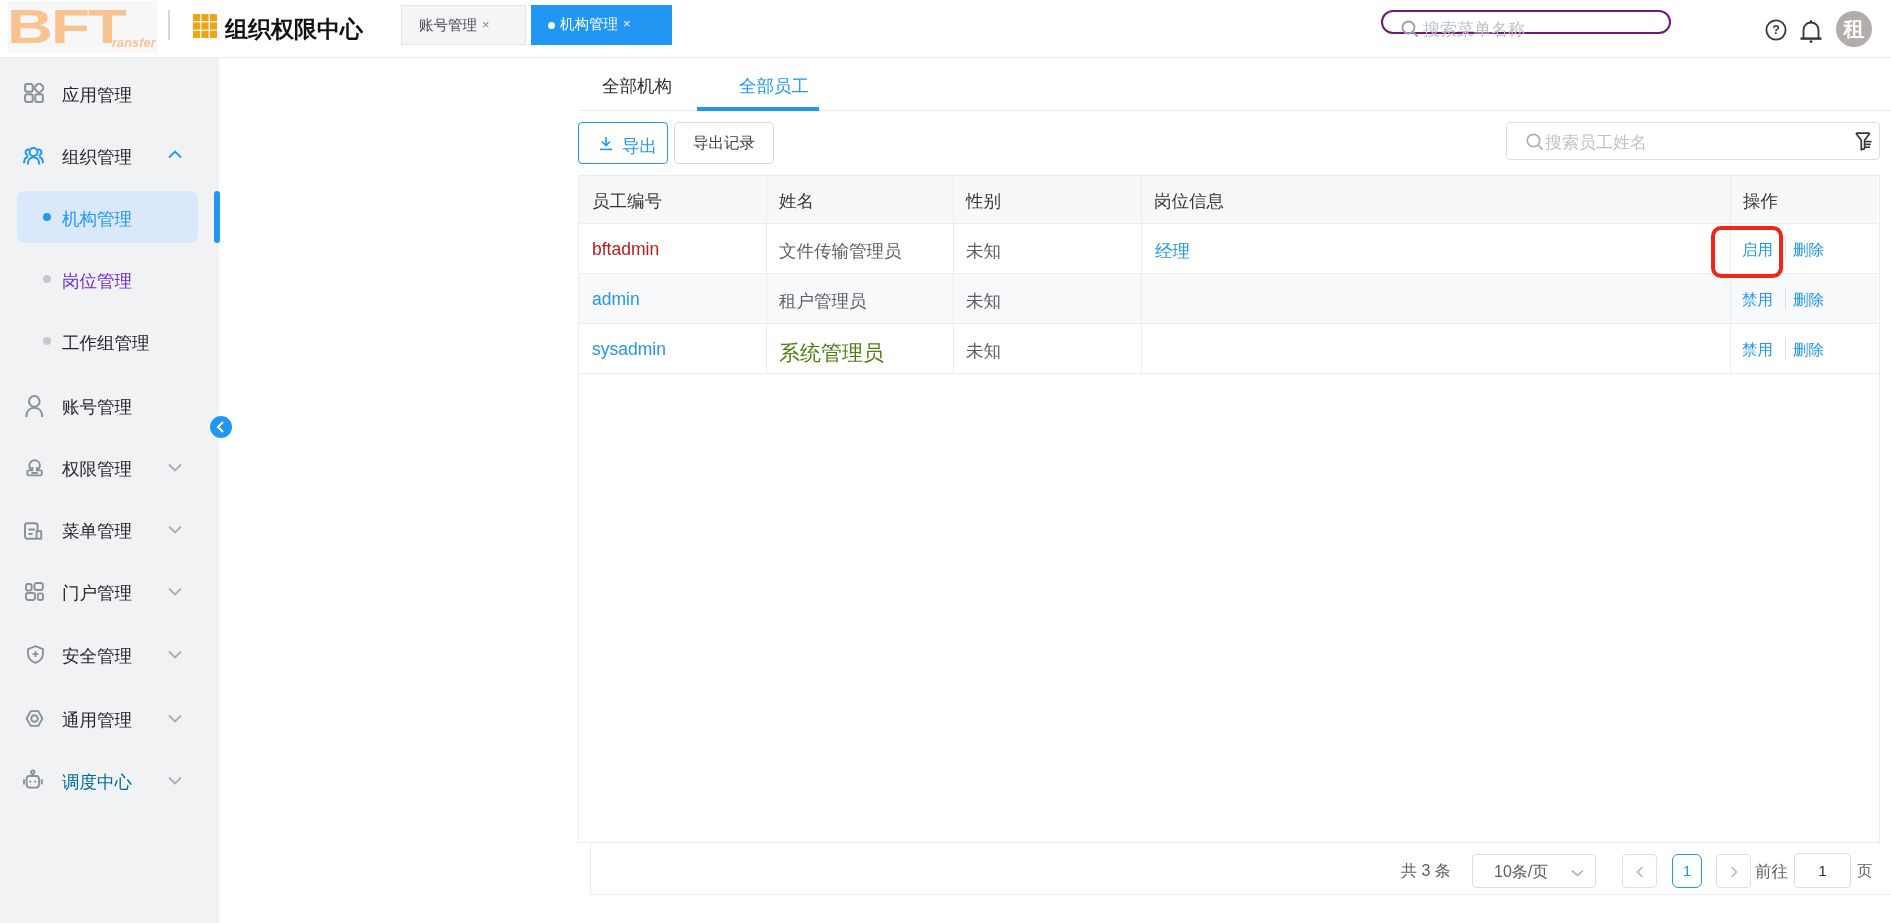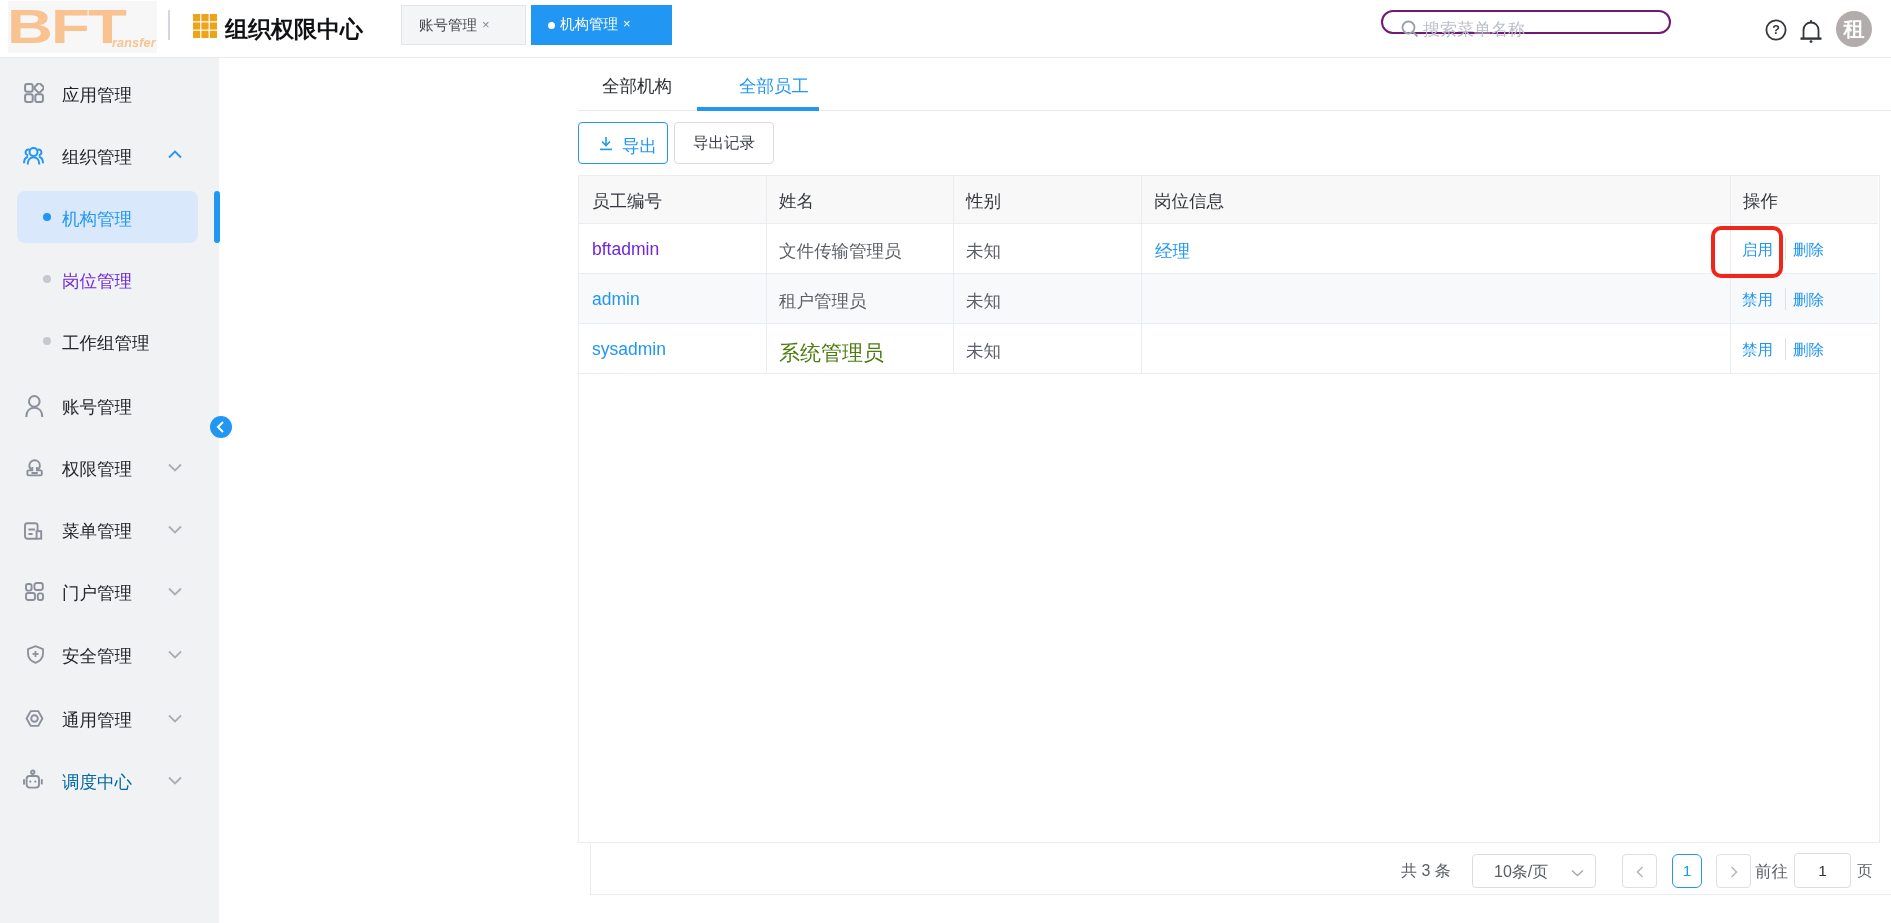--- a/index.html
+++ b/index.html
@@ -213,40 +213,53 @@
           <polyline points="4,5.5 8,9.5 12,5.5"></polyline>
           <line x1="2" y1="13.4" x2="14" y2="13.4"></line>
         </g>
       </svg>
       <span class="abs" style="left:43px;top:11px;font-size:17.5px;color:#2196f3;">导出</span>
     </div>
     <div class="abs" style="left:122px;top:64px;width:100px;height:42px;border:1px solid #d8dce2;border-radius:4px;text-align:center;">
       <span style="font-size:15.5px;color:#3c4047;line-height:40px;">导出记录</span>
     </div>
 
+    <div class="abs" style="left:954px;top:64px;width:374px;height:38px;border:1px solid #dadde2;border-radius:4px;">
+      <svg class="abs" style="left:18px;top:9px;" width="20" height="20" viewBox="0 0 20 20">
+          <circle cx="8.5" cy="8.5" r="6.2" fill="none" stroke="#a9afb8" stroke-width="1.7"></circle>
+          <line x1="13.2" y1="13.2" x2="17.6" y2="17.6" stroke="#a9afb8" stroke-width="1.7"></line>
+        </svg>
+      <span class="abs" style="left:38px;top:8px;font-size:17px;color:#bdc2cb;">搜索员工姓名</span>
+      <svg class="abs" style="left:348px;top:9px;" width="17" height="19" viewBox="0 0 17 19">
+        <path d="M2.2 1.1 L13.6 1.1 Q14.9 1.1 14.2 2.2 L9.6 8.3 L9.6 16.6 L6.3 17.8 L6.3 8.3 L1.6 2.2 Q0.9 1.1 2.2 1.1 Z" fill="none" stroke="#33363b" stroke-width="1.7" stroke-linejoin="round"></path>
+        <line x1="10.2" y1="9.6" x2="16.6" y2="9.6" stroke="#33363b" stroke-width="1.6"></line>
+        <line x1="10.2" y1="12.4" x2="15.8" y2="12.4" stroke="#33363b" stroke-width="1.6"></line>
+        <line x1="10.2" y1="15.2" x2="15" y2="15.2" stroke="#33363b" stroke-width="1.6"></line>
+      </svg>
+    </div>
 
     <div class="abs" style="left:26px;top:117px;width:1302px;height:668px;border:1px solid #e9ecf1;">
 
       <div class="abs" style="left:0;top:0;width:1299px;height:48px;background:#f8f8f9;border-bottom:1px solid #e9ecf1;"></div>
       <span class="abs" style="left:13px;top:13px;font-size:17.5px;color:#33363c;">员工编号</span>
       <span class="abs" style="left:200px;top:13px;font-size:17.5px;color:#33363c;">姓名</span>
       <span class="abs" style="left:387px;top:13px;font-size:17.5px;color:#33363c;text-align:center;">性别</span>
       <span class="abs" style="left:575px;top:13px;font-size:17.5px;color:#33363c;">岗位信息</span>
       <span class="abs" style="left:1164px;top:13px;font-size:17.5px;color:#33363c;">操作</span>
 
       <div class="abs" style="left:0;top:48px;width:1299px;height:50px;border-bottom:1px solid #e9ecf1;"></div>
       <div class="abs" style="left:0;top:98px;width:1299px;height:50px;background:#f8f9fa;border-bottom:1px solid #e9ecf1;"></div>
       <div class="abs" style="left:0;top:148px;width:1299px;height:50px;border-bottom:1px solid #e9ecf1;"></div>
 
       <div class="abs" style="left:187px;top:0;width:1px;height:198px;background:#e9ecf1;"></div>
       <div class="abs" style="left:374px;top:0;width:1px;height:198px;background:#e9ecf1;"></div>
       <div class="abs" style="left:562px;top:0;width:1px;height:198px;background:#e9ecf1;"></div>
       <div class="abs" style="left:1151px;top:0;width:1px;height:198px;background:#e9ecf1;"></div>
 
-      <span class="abs" style="left:13px;top:63px;font-size:17.5px;color:#6d28d9;">bftadmin</span>
+      <span class="abs" style="left:13px;top:63px;font-size:17.5px;color:#b91c1c;">bftadmin</span>
       <span class="abs" style="left:200px;top:63px;font-size:17.5px;color:#5a5f66;">文件传输管理员</span>
       <span class="abs" style="left:387px;top:63px;font-size:17.5px;color:#5a5f66;">未知</span>
       <span class="abs" style="left:576px;top:63px;font-size:17.5px;color:#2196f3;">经理</span>
       <span class="abs" style="left:1163px;top:64px;font-size:15.5px;color:#2196f3;">启用</span>
       <div class="abs" style="left:1206px;top:62px;width:1px;height:22px;background:#dde0e5;"></div>
       <span class="abs" style="left:1214px;top:64px;font-size:15.5px;color:#2196f3;">删除</span>
 
       <span class="abs" style="left:13px;top:113px;font-size:17.5px;color:#2196f3;">admin</span>
       <span class="abs" style="left:200px;top:113px;font-size:17.5px;color:#5a5f66;">租户管理员</span>
       <span class="abs" style="left:387px;top:113px;font-size:17.5px;color:#5a5f66;">未知</span>

